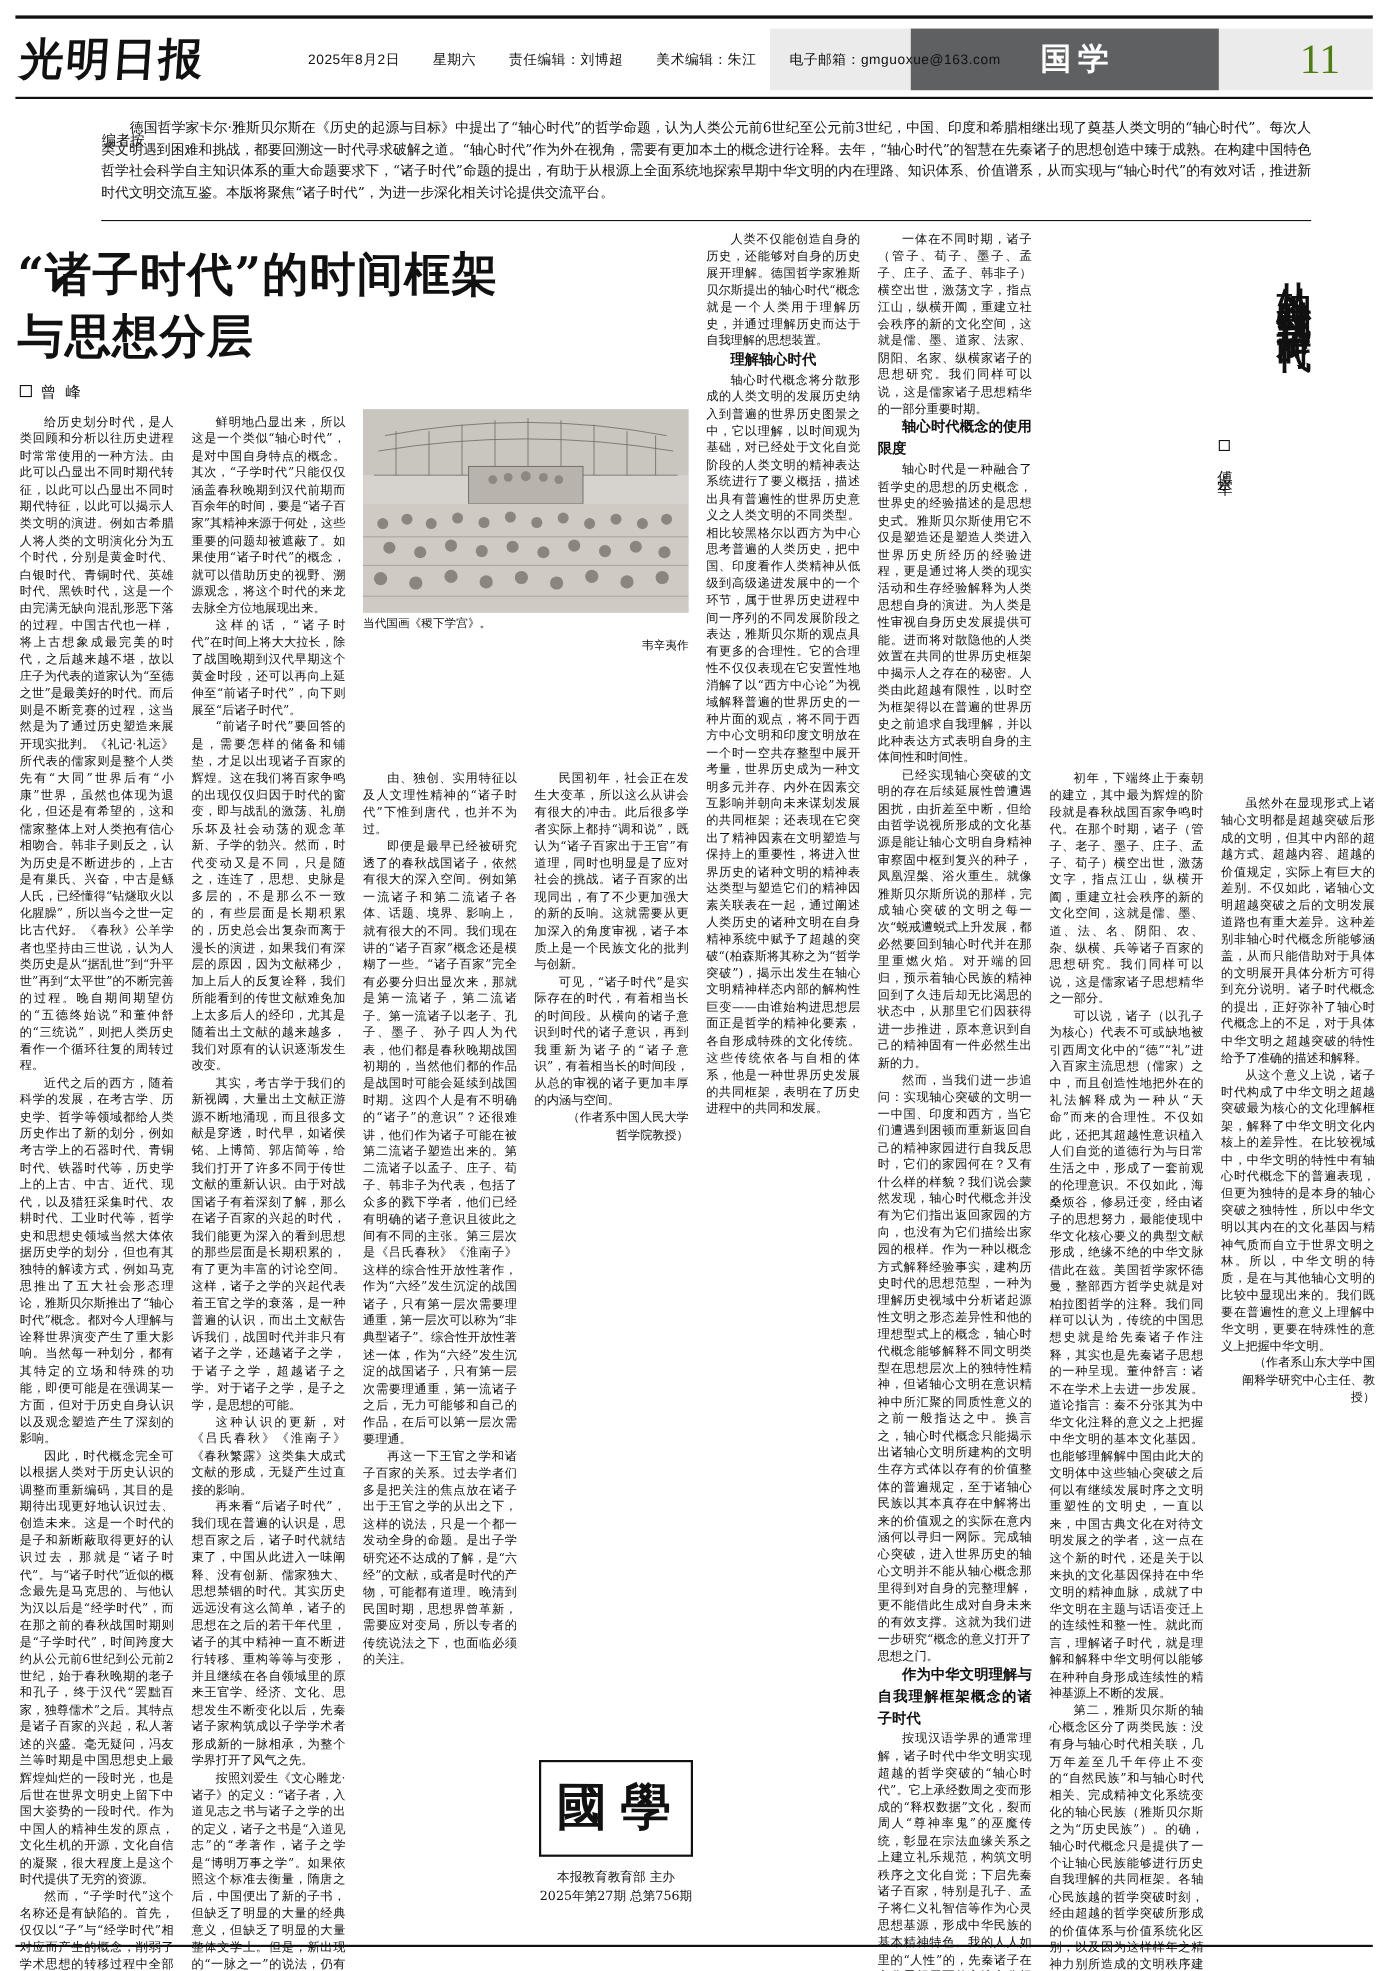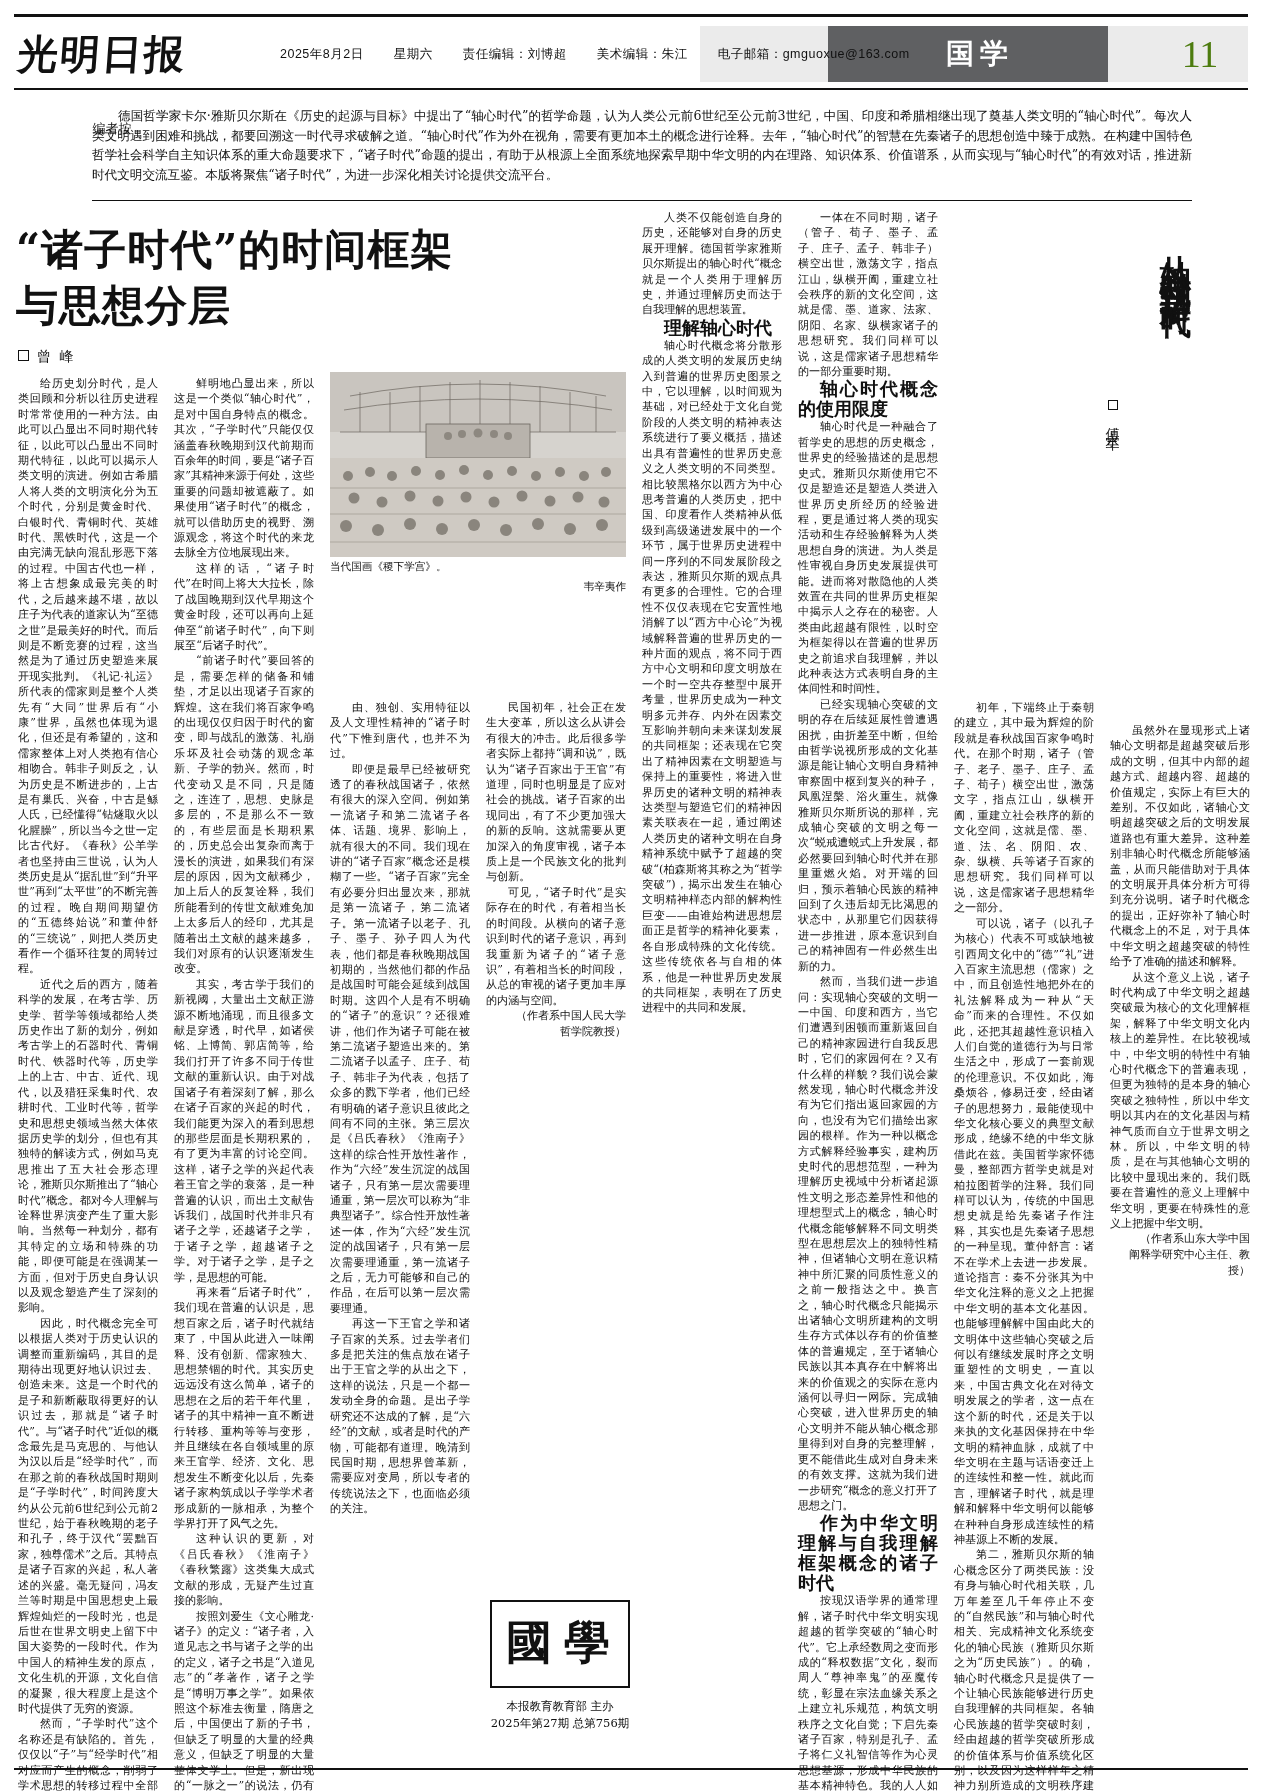--- a/index.html
+++ b/index.html
@@ -75,21 +75,21 @@
   }
   .vbyline .sq{display:inline-block;width:8px;height:8px;border:1px solid #111;margin-bottom:6px;}
 
   
   .col{
     position:absolute;font-family:"DejaVu Serif", serif;font-size:11.1px;line-height:15.4px;
     color:#111;text-align:justify;
   }
   .col p{margin:0 0 0 0;text-indent:22px;}
   .subhead{
-    font-weight:bold;font-size:18px;line-height:20px;text-indent:22px;margin:6px 0 2px 0;
+    font-weight:bold;font-size:13px;line-height:20px;text-indent:22px;margin:6px 0 2px 0;
   }
   .credit{text-align:right;font-size:11px;line-height:16px;margin-top:6px;}
 
   
   #c1{left:18px;top:376px;width:140px;height:1380px;}
   #c2{left:174px;top:376px;width:140px;height:1380px;}
   #c3{left:330px;top:700px;width:140px;height:1060px;}
   #c4{left:486px;top:700px;width:140px;height:1060px;}
   #c5{left:642px;top:210px;width:140px;height:1240px;}
   #c6{left:798px;top:210px;width:140px;height:1530px;}
@@ -232,22 +232,22 @@
     <p>近代之后的西方，随着科学的发展，在考古学、历史学、哲学等领域都给人类历史作出了新的划分，例如考古学上的石器时代、青铜时代、铁器时代等，历史学上的上古、中古、近代、现代，以及猎狂采集时代、农耕时代、工业时代等，哲学史和思想史领域当然大体依据历史学的划分，但也有其独特的解读方式，例如马克思推出了五大社会形态理论，雅斯贝尔斯推出了“轴心时代”概念。都对今人理解与诠释世界演变产生了重大影响。当然每一种划分，都有其特定的立场和特殊的功能，即便可能是在强调某一方面，但对于历史自身认识以及观念塑造产生了深刻的影响。</p>
     <p>因此，时代概念完全可以根据人类对于历史认识的调整而重新编码，其目的是期待出现更好地认识过去、创造未来。这是一个时代的是子和新断蔽取得更好的认识过去，那就是“诸子时代”。与“诸子时代”近似的概念最先是马克思的、与他认为汉以后是“经学时代”，而在那之前的春秋战国时期则是“子学时代”，时间跨度大约从公元前6世纪到公元前2世纪，始于春秋晚期的老子和孔子，终于汉代“罢黜百家，独尊儒术”之后。其特点是诸子百家的兴起，私人著述的兴盛。毫无疑问，冯友兰等时期是中国思想史上最辉煌灿烂的一段时光，也是后世在世界文明史上留下中国大姿势的一段时代。作为中国人的精神生发的原点，文化生机的开源，文化自信的凝聚，很大程度上是这个时代提供了无穷的资源。</p>
     <p>然而，“子学时代”这个名称还是有缺陷的。首先，仅仅以“子”与“经学时代”相对应而产生的概念，削弱了学术思想的转移过程中全部意义以及包括政治经济文化在内的文明史概念。而以“诸子”为代表性称呼，将那个大变革的时代特征变为</p>
   </div>
 
   <div class="col" id="c2">
     <p>鲜明地凸显出来，所以这是一个类似“轴心时代”，是对中国自身特点的概念。其次，“子学时代”只能仅仅涵盖春秋晚期到汉代前期而百余年的时间，要是“诸子百家”其精神来源于何处，这些重要的问题却被遮蔽了。如果使用“诸子时代”的概念，就可以借助历史的视野、溯源观念，将这个时代的来龙去脉全方位地展现出来。</p>
     <p>这样的话，“诸子时代”在时间上将大大拉长，除了战国晚期到汉代早期这个黄金时段，还可以再向上延伸至“前诸子时代”，向下则展至“后诸子时代”。</p>
     <p>“前诸子时代”要回答的是，需要怎样的储备和铺垫，才足以出现诸子百家的辉煌。这在我们将百家争鸣的出现仅仅归因于时代的窗变，即与战乱的激荡、礼崩乐坏及社会动荡的观念革新、子学的勃兴。然而，时代变动又是不同，只是随之，连连了，思想、史脉是多层的，不是那么不一致的，有些层面是长期积累的，历史总会出复杂而离于漫长的演进，如果我们有深层的原因，因为文献稀少，加上后人的反复诠释，我们所能看到的传世文献难免加上太多后人的经印，尤其是随着出土文献的越来越多，我们对原有的认识逐渐发生改变。</p>
     <p>其实，考古学于我们的新视阈，大量出土文献正游源不断地涌现，而且很多文献是穿透，时代早，如诸侯铭、上博简、郭店简等，给我们打开了许多不同于传世文献的重新认识。由于对战国诸子有着深刻了解，那么在诸子百家的兴起的时代，我们能更为深入的看到思想的那些层面是长期积累的，有了更为丰富的讨论空间。这样，诸子之学的兴起代表着王官之学的衰落，是一种普遍的认识，而出土文献告诉我们，战国时代并非只有诸子之学，还越诸子之学，于诸子之学，超越诸子之学。对于诸子之学，是子之学，是思想的可能。</p>
+    <p>这种认识的更新，对《吕氏春秋》《淮南子》《春秋繁露》这类集大成式文献的形成，无疑产生过直接的影响。</p>
     <p>再来看“后诸子时代”，我们现在普遍的认识是，思想百家之后，诸子时代就结束了，中国从此进入一味阐释、没有创新、儒家独大、思想禁锢的时代。其实历史远远没有这么简单，诸子的思想在之后的若干年代里，诸子的其中精神一直不断进行转移、重构等等与变形，并且继续在各自领域里的原来王官学、经济、文化、思想发生不断变化以后，先秦诸子家构筑成以子学学术者形成新的一脉相承，为整个学界打开了风气之先。</p>
-    <p>这种认识的更新，对《吕氏春秋》《淮南子》《春秋繁露》这类集大成式文献的形成，无疑产生过直接的影响。</p>
     <p>按照刘爱生《文心雕龙·诸子》的定义：“诸子者，入道见志之书与诸子之学的出的定义，诸子之书是“入道见志”的“孝著作，诸子之学是“博明万事之学”。如果依照这个标准去衡量，隋唐之后，中国便出了新的子书，但缺乏了明显的大量的经典意义，但缺乏了明显的大量整体文学上。但是，新出现的“一脉之一”的说法，仍有着新时期的一脉多元与创、但是随同的批判与再创造的历史，后来的人们要从新的角度上，应该存在重贯通各官、各家、各派的学问，可以说这个时代的思想的内在理路。</p>
 
   </div>
 
   <div class="col" id="c3">
     <p>由、独创、实用特征以及人文理性精神的“诸子时代”下惟到唐代，也并不为过。</p>
     <p>即便是最早已经被研究透了的春秋战国诸子，依然有很大的深入空间。例如第一流诸子和第二流诸子各体、话题、境界、影响上，就有很大的不同。我们现在讲的“诸子百家”概念还是模糊了一些。“诸子百家”完全有必要分归出显次来，那就是第一流诸子，第二流诸子。第一流诸子以老子、孔子、墨子、孙子四人为代表，他们都是春秋晚期战国初期的，当然他们都的作品是战国时可能会延续到战国时期。这四个人是有不明确的“诸子”的意识”？还很难讲，他们作为诸子可能在被第二流诸子塑造出来的。第二流诸子以孟子、庄子、荀子、韩非子为代表，包括了众多的戮下学者，他们已经有明确的诸子意识且彼此之间有不同的主张。第三层次是《吕氏春秋》《淮南子》这样的综合性开放性著作，作为“六经”发生沉淀的战国诸子，只有第一层次需要理通重，第一层次可以称为“非典型诸子”。综合性开放性著述一体，作为“六经”发生沉淀的战国诸子，只有第一层次需要理通重，第一流诸子之后，无力可能够和自己的作品，在后可以第一层次需要理通。</p>
     <p>再这一下王官之学和诸子百家的关系。过去学者们多是把关注的焦点放在诸子出于王官之学的从出之下，这样的说法，只是一个都一发动全身的命题。是出子学研究还不达成的了解，是“六经”的文献，或者是时代的产物，可能都有道理。晚清到民国时期，思想界曾革新，需要应对变局，所以专者的传统说法之下，也面临必须的关注。</p>
   </div>
 

